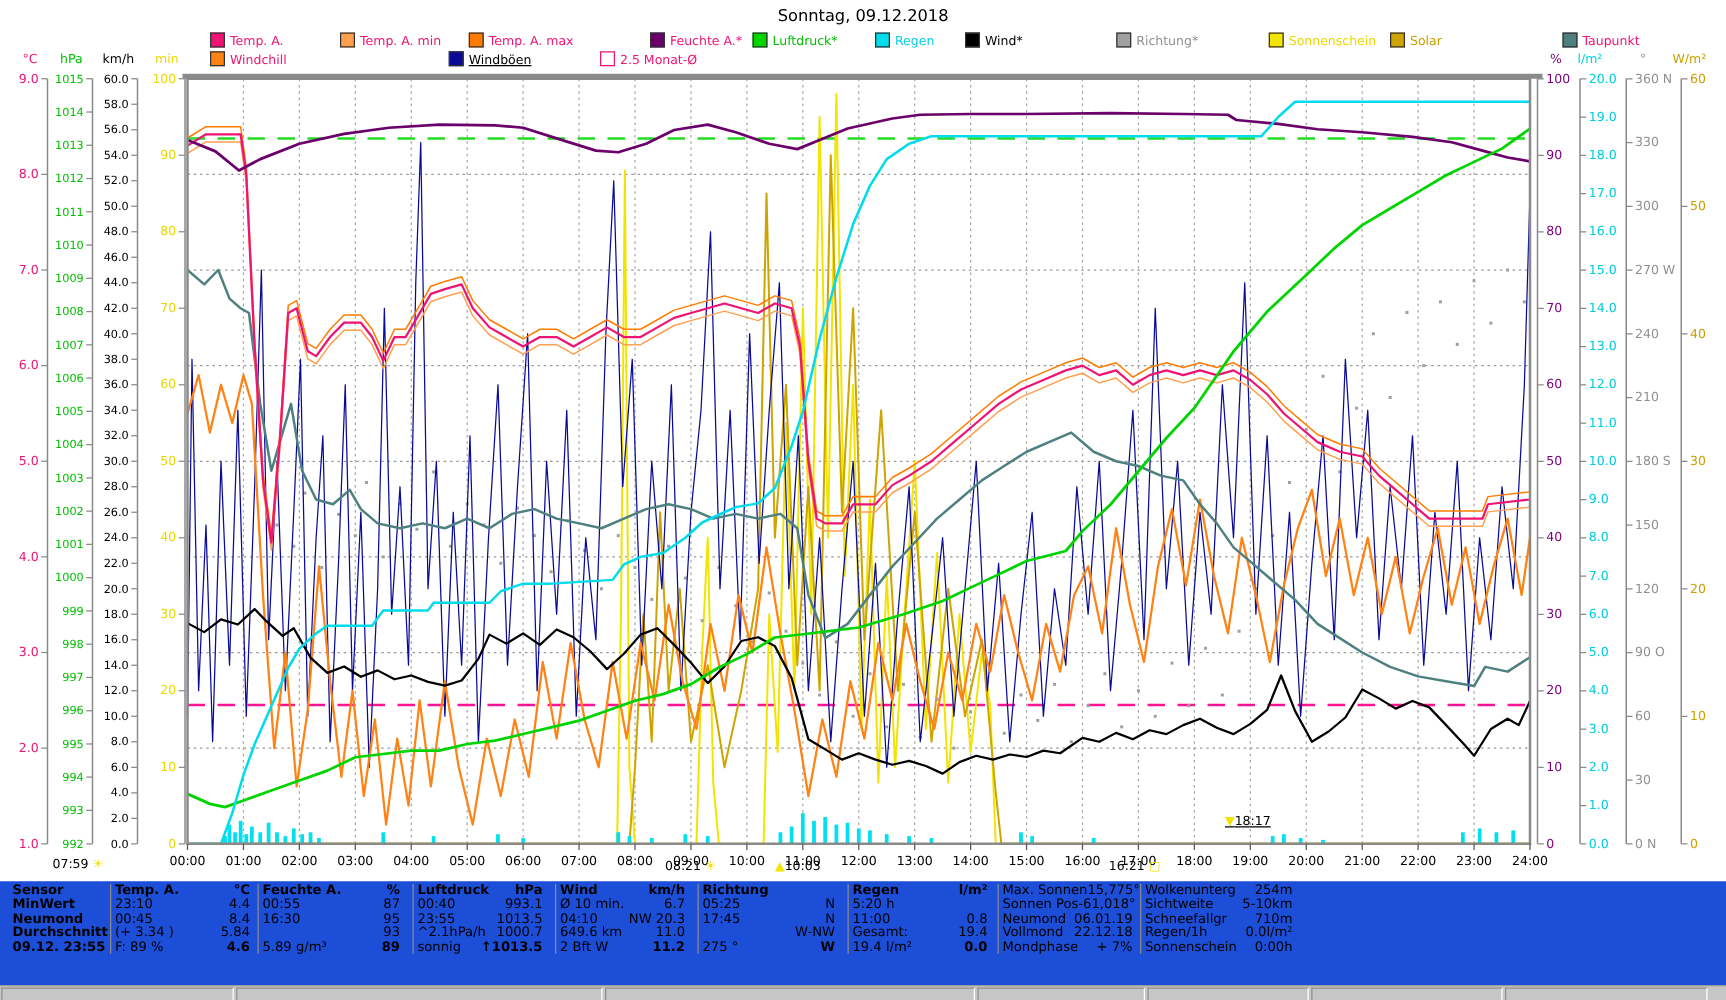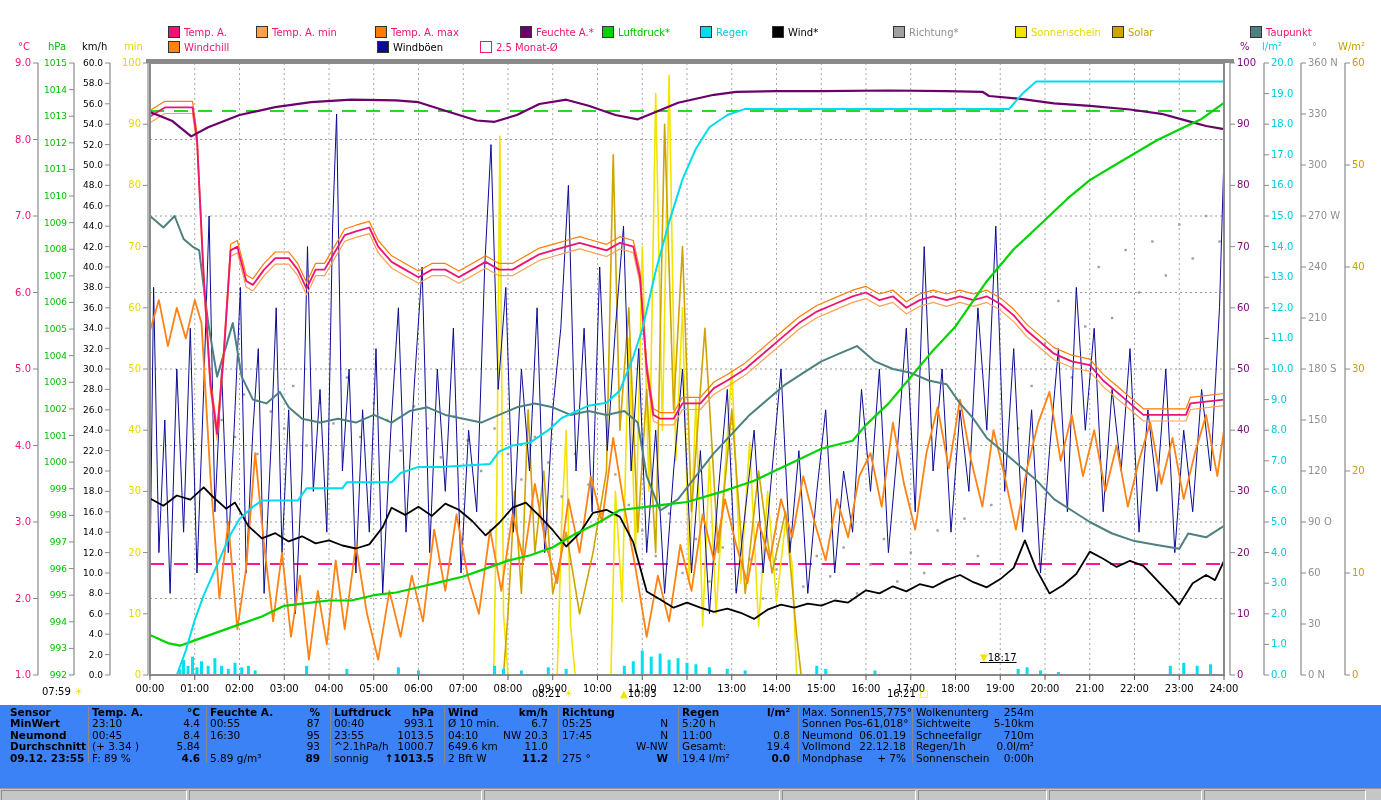--- a/index.html
+++ b/index.html
@@ -4,46 +4,47 @@
 <style>
   html,body{margin:0;padding:0;background:#fff;}
   body{font-family:"DejaVu Sans","Liberation Sans",sans-serif;width:1381px;height:800px;overflow:hidden;}
   #wrap{position:relative;width:1381px;height:800px;background:#fff;}
   #title{position:absolute;top:6px;left:0;width:100%;text-align:center;font-size:13px;color:#000;}
   .leg-item{position:absolute;height:12px;white-space:nowrap;font-size:10px;}
   .leg-sw{display:inline-block;width:10px;height:10px;border:1px solid #333;vertical-align:-2px;margin-right:4px;}
   #chart-svg{position:absolute;top:0;left:0;}
   .annot{position:absolute;font-size:10px;color:#000;white-space:nowrap;margin-left:32px;}
   .annot .ic{color:#f2e400;font-size:10px;}
-  #band{position:absolute;top:705px;left:0;width:1381px;height:95px;background:#3b82f6;}
+  #band{position:absolute;top:705px;left:0;width:1381px;height:95px;background:#1d4ed8;}
   .tsep{position:absolute;top:2px;width:1px;height:56px;background:#8a8a8a;}
   .tcol{position:absolute;top:2px;font-size:10.5px;color:#000;}
   .trow{height:11.4px;line-height:11.4px;display:flex;justify-content:space-between;white-space:nowrap;}
   .b{font-weight:bold;}
   #statusbar{position:absolute;top:788px;left:0;width:1381px;height:12px;background:#c6c6c6;border-top:1px solid #9a9a9a;display:flex;}
   .seg{height:10px;margin:1px 1px 0 1px;border:1px solid;border-color:#8f8f8f #fff #fff #8f8f8f;background:#c6c6c6;}
 </style>
 </head>
 <body>
 <div id="wrap">
 
+<div id="title">Sonntag, 09.12.2018</div>
 <div id="legend">
       <div class="leg-item" style="left: 168px; top: 26px; color: rgb(238, 20, 116);"><span class="leg-sw" style="background: rgb(238, 20, 116);"></span><span>Temp. A.</span></div>
-      <div class="leg-item" style="left: 256px; top: 26px; color: rgb(238, 20, 116);"><span class="leg-sw" style="background: rgb(255, 160, 80);"></span><span>Temp. A. min</span></div>
+      <div class="leg-item" style="left: 272px; top: 26px; color: rgb(238, 20, 116);"><span class="leg-sw" style="background: rgb(255, 160, 80);"></span><span>Temp. A. min</span></div>
       <div class="leg-item" style="left: 375px; top: 26px; color: rgb(238, 20, 116);"><span class="leg-sw" style="background: rgb(255, 124, 0);"></span><span>Temp. A. max</span></div>
       <div class="leg-item" style="left: 480px; top: 26px; color: rgb(238, 20, 116); padding-left: 40px;"><span class="leg-sw" style="background: rgb(107, 0, 107);"></span><span>Feuchte A.*</span></div>
       <div class="leg-item" style="left: 602px; top: 26px; color: rgb(0, 192, 0);"><span class="leg-sw" style="background: rgb(0, 212, 0);"></span><span>Luftdruck*</span></div>
       <div class="leg-item" style="left: 700px; top: 26px; color: rgb(0, 208, 232);"><span class="leg-sw" style="background: rgb(0, 220, 236);"></span><span>Regen</span></div>
       <div class="leg-item" style="left: 772px; top: 26px; color: rgb(0, 0, 0);"><span class="leg-sw" style="background: rgb(0, 0, 0);"></span><span>Wind*</span></div>
       <div class="leg-item" style="left: 893px; top: 26px; color: rgb(144, 144, 144);"><span class="leg-sw" style="background: rgb(160, 160, 160);"></span><span>Richtung*</span></div>
       <div class="leg-item" style="left: 1015px; top: 26px; color: rgb(232, 216, 0);"><span class="leg-sw" style="background: rgb(242, 228, 0);"></span><span>Sonnenschein</span></div>
       <div class="leg-item" style="left: 1112px; top: 26px; color: rgb(200, 160, 0);"><span class="leg-sw" style="background: rgb(205, 164, 0);"></span><span>Solar</span></div>
       <div class="leg-item" style="left: 1250px; top: 26px; color: rgb(238, 20, 116);"><span class="leg-sw" style="background: rgb(78, 128, 128);"></span><span>Taupunkt</span></div>
       <div class="leg-item" style="left: 168px; top: 41px; color: rgb(238, 20, 116);"><span class="leg-sw" style="background: rgb(255, 130, 20);"></span><span>Windchill</span></div>
-      <div class="leg-item" style="left: 377px; top: 41px; color: rgb(0, 0, 0);"><span class="leg-sw" style="background: rgb(10, 10, 150);"></span><span>Windböen</span></div>
+      <div class="leg-item" style="left: 359px; top: 41px; color: rgb(0, 0, 0); text-decoration: underline;"><span class="leg-sw" style="background: rgb(10, 10, 150);"></span><span>Windböen</span></div>
       <div class="leg-item" style="left: 480px; top: 41px; color: rgb(238, 20, 116);"><span class="leg-sw" style="background: rgb(255, 255, 255); border-color: rgb(238, 20, 116);"></span><span>2.5 Monat-Ø</span></div>
     </div>
 <svg id="chart-svg" width="1381" height="705">
       <text x="18" y="50" fill="#ee1474" font-size="10">°C</text>
       <text x="48" y="50" fill="#00c000" font-size="10">hPa</text>
       <text x="82" y="50" fill="#000000" font-size="10">km/h</text>
       <text x="124" y="50" fill="#e8d800" font-size="10">min</text>
       <text x="1240" y="50" fill="#7a007a" font-size="10">%</text>
       <text x="1262" y="50" fill="#00d0e8" font-size="10">l/m²</text>
       <text x="1312" y="50" fill="#909090" font-size="10">°</text>

